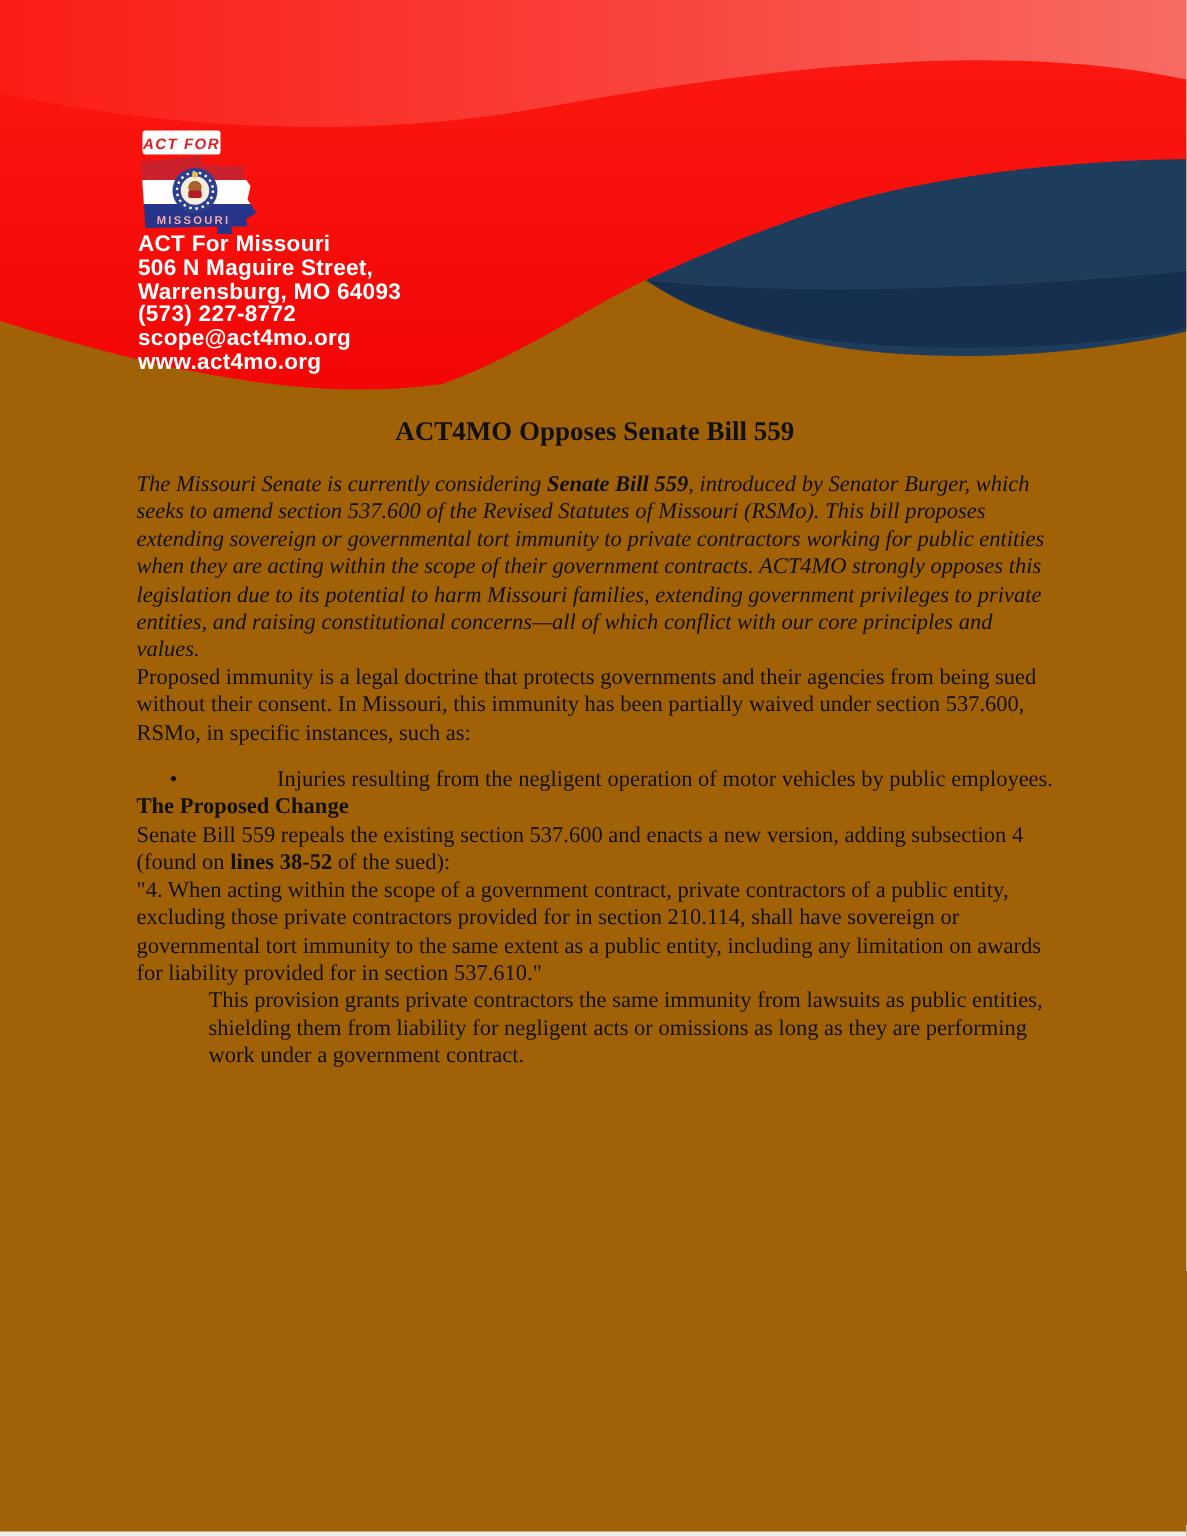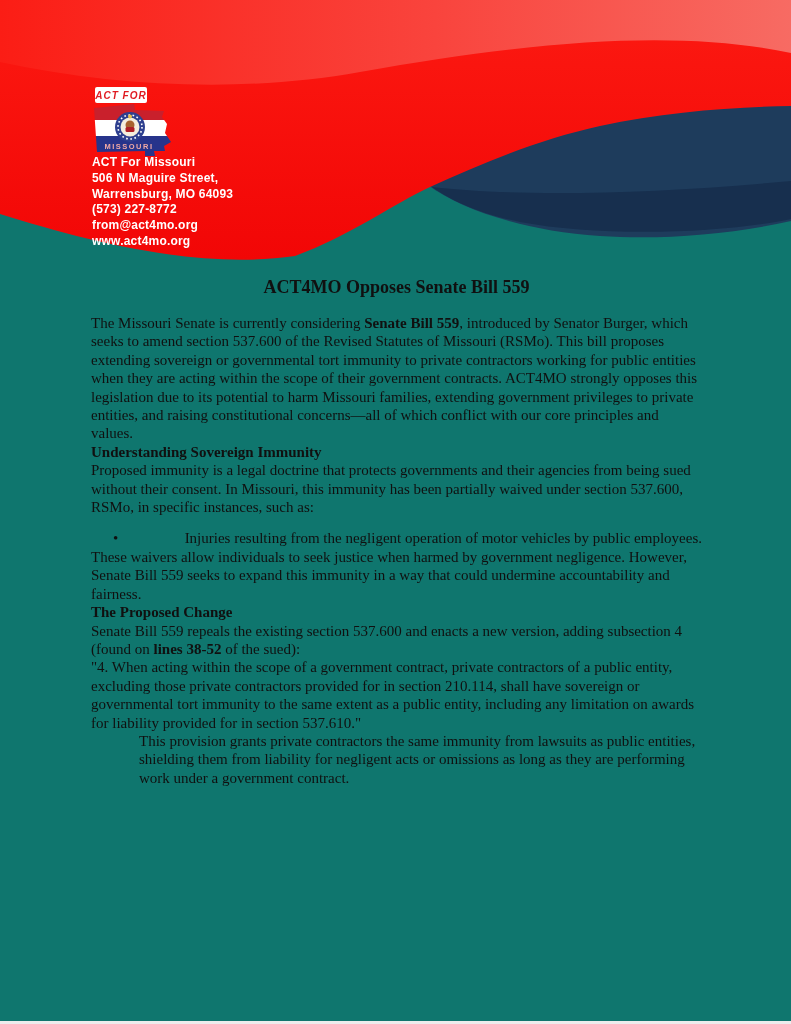--- a/index.html
+++ b/index.html
@@ -1,42 +1,42 @@
 <!DOCTYPE html>
 <html><head>
 <meta charset="utf-8">
 <style>
   html,body { margin:0; padding:0; background:#ffffff; }
   .page {
     position:relative; width:791px; height:1024px;
-    background:#0f766e; overflow:hidden;
+    background:#a16207; overflow:hidden;
     font-family:"Liberation Serif", serif; color:#101010;
   }
   .header-graphic { position:absolute; top:0; left:0; display:block; }
 
   
   .logo { position:absolute; left:90px; top:86px; width:86px; height:70px; }
   .logo svg { display:block; }
 
   
   .contact {
     position:absolute; left:92px; top:155px;
     color:#ffffff; font-family:"Liberation Sans", sans-serif;
-    font-weight:bold; font-size:12px; line-height:15.8px;
+    font-weight:bold; font-size:15px; line-height:15.8px;
     letter-spacing:0.2px; white-space:nowrap;
   }
 
   
   .doc {
     position:absolute; left:91px; top:0; width:611px;
     padding-top:261px; font-size:15px; line-height:18.4px;
   }
   .doc p { margin:0; }
   .title  { margin:16px; text-align:center; font-size:18px; line-height:21px; font-weight:bold; }
-  .p-intro   { margin-top:17px; }
+  .p-intro   { margin-top:17px;font-style:italic; }
   .h-sov     { margin-top:22px; font-weight:bold; }
   .p-sov     { margin-top:18px; }
   .bullets   { margin:13px 0 0 0; padding:0 0 0 46px; list-style:none; }
   .bullets li { position:relative;text-align:right; }
   .bullets li::before {
     content:"\2022"; position:absolute; left:-24px; top:0;
     font-size:15px; line-height:18.4px;
   }
   .p-waivers { margin-top:18px; }
   .h-change  { margin-top:18px; font-weight:bold; }
@@ -107,39 +107,37 @@
         <text x="37" y="47" text-anchor="middle" fill="#f2a9a4" font-family="Liberation Sans, sans-serif" font-size="7.5" font-weight="bold" letter-spacing="1.5">MISSOURI</text>
       </g>
     </svg>
   </div>
 
   <div class="contact">
     <div>ACT For Missouri</div>
     <div>506 N Maguire Street,</div>
     <div>Warrensburg, MO 64093</div>
     <div>(573) 227-8772</div>
-    <div>from@act4mo.org</div>
+    <div>scope@act4mo.org</div>
     <div>www.act4mo.org</div>
   </div>
 
   <div class="doc">
 
     <h1 class="title">ACT4MO Opposes Senate Bill 559</h1>
 
     <p class="p-intro"><span>The Missouri Senate is currently considering </span><b>Senate Bill 559</b><span>, introduced by Senator Burger, which seeks to amend section 537.600 of the Revised Statutes of Missouri (RSMo). This bill proposes extending sovereign or governmental tort immunity to private contractors working for public entities when they are acting within the scope of their government contracts. ACT4MO strongly opposes this legislation due to its potential to harm Missouri families, extending government privileges to private entities, and raising constitutional concerns—all of which conflict with our core principles and values.</span></p>
 
-    <p class="h-sov">Understanding Sovereign Immunity</p>
 
     <p class="p-sov">Proposed immunity is a legal doctrine that protects governments and their agencies from being sued without their consent. In Missouri, this immunity has been partially waived under section 537.600, RSMo, in specific instances, such as:</p>
 
     <ul class="bullets">
       <li>Injuries resulting from the negligent operation of motor vehicles by public employees.</li>
     </ul>
 
-    <p class="p-waivers">These waivers allow individuals to seek justice when harmed by government negligence. However, Senate Bill 559 seeks to expand this immunity in a way that could undermine accountability and fairness.</p>
 
     <p class="h-change">The Proposed Change</p>
 
     <p class="p-repeal"><span>Senate Bill 559 repeals the existing section 537.600 and enacts a new version, adding subsection 4 (found on </span><b>lines 38-52</b><span> of the sued):</span></p>
 
     <p class="p-quote">"4. When acting within the scope of a government contract, private contractors of a public entity, excluding those private contractors provided for in section 210.114, shall have sovereign or governmental tort immunity to the same extent as a public entity, including any limitation on awards for liability provided for in section 537.610."</p>
 
     <p class="p-indent">This provision grants private contractors the same immunity from lawsuits as public entities, shielding them from liability for negligent acts or omissions as long as they are performing work under a government contract.</p>
 
 

